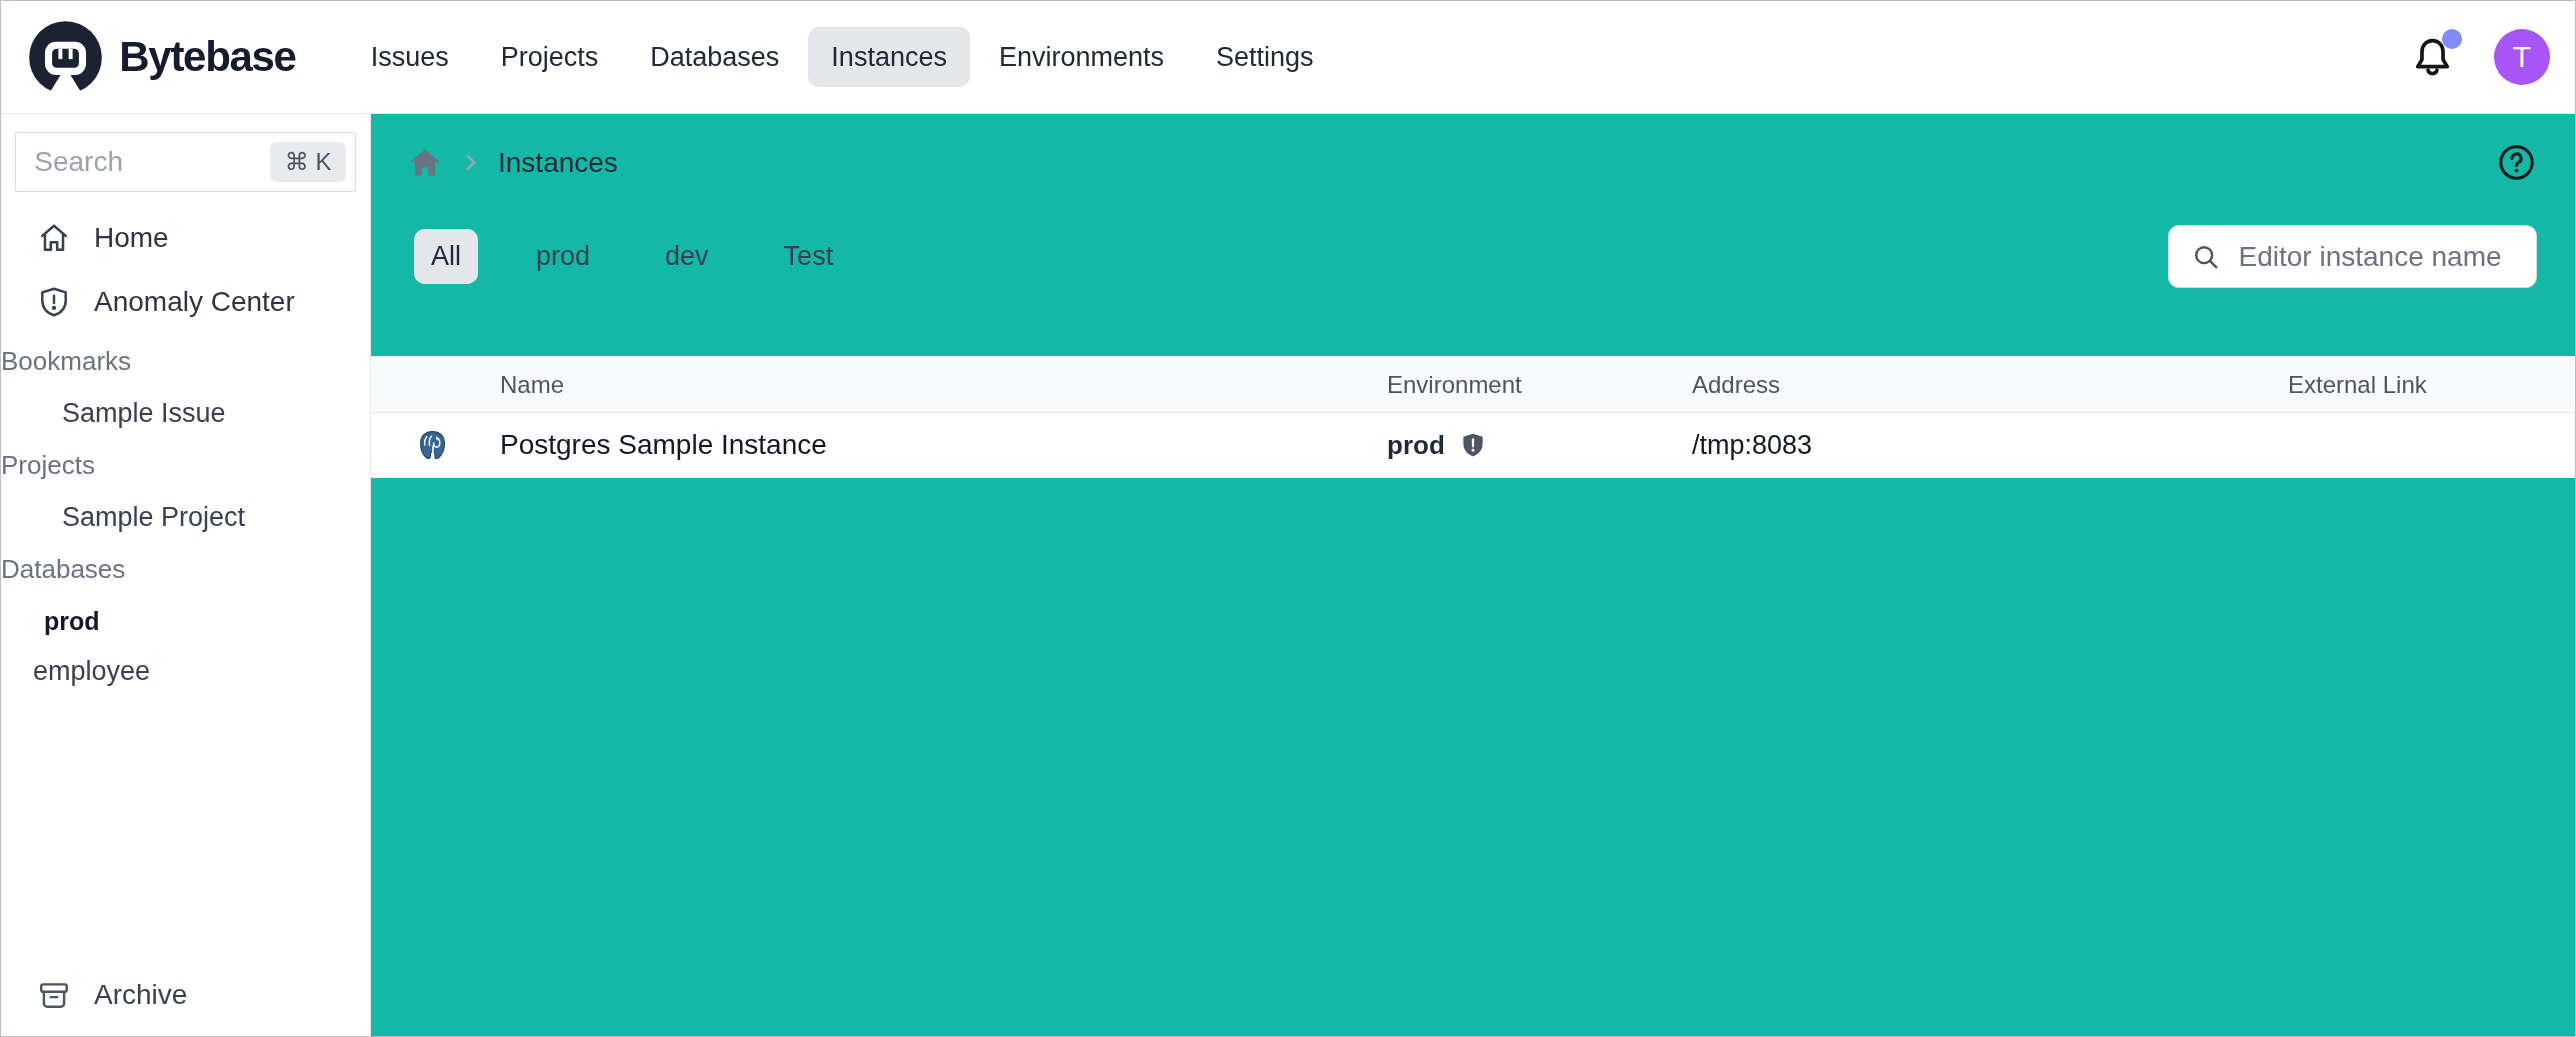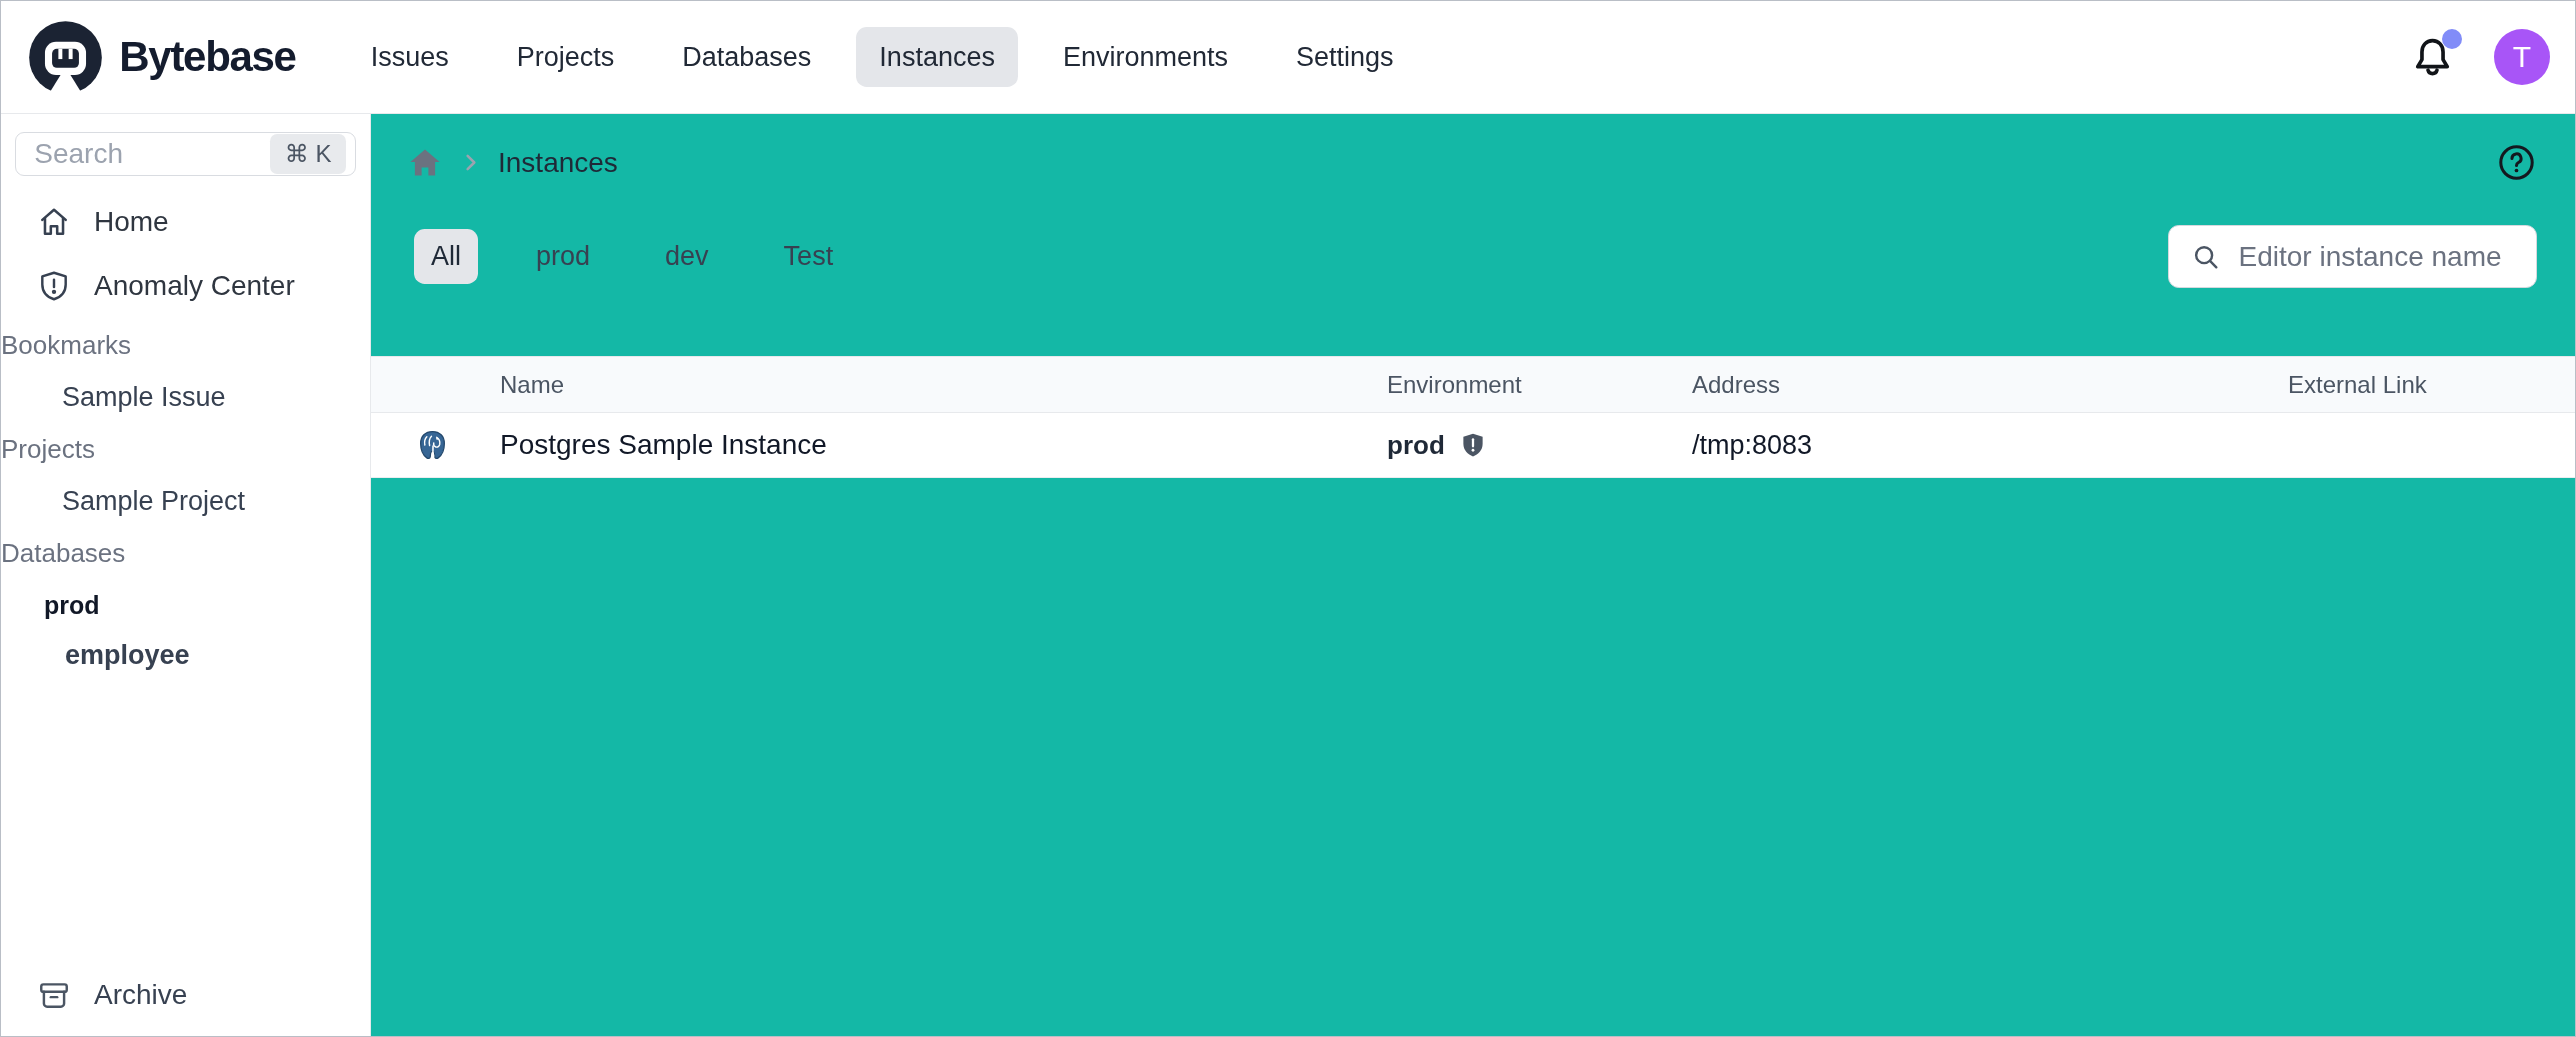--- a/index.html
+++ b/index.html
@@ -17,21 +17,21 @@
   .navbar{
     height:113px; flex:0 0 113px;
     display:flex; align-items:center;
     padding:0 25px;
     border-bottom:0.9px solid #e7e9ec;
     background:#fff;
   }
   .brand{ display:flex; align-items:center; gap:14.3px; cursor:pointer; }
   .brand svg{ width:79px; height:79px; }
   .brand-text{ font-size:42px; font-weight:800; color:#141c2e; letter-spacing:-1.3px; }
-  .nav-links{ display:flex; align-items:center; margin-left:52px; gap:22px; }
+  .nav-links{ display:flex; align-items:center; margin-left:52px; gap:6px; }
   .nav-link{
     font-size:27px; color:#212936; padding:14.3px 23px; border-radius:10.7px;
     white-space:nowrap; cursor:pointer;
   }
   .nav-link.active{ background:#e4e6ea; }
   .nav-right{ margin-left:auto; display:flex; align-items:center; gap:39px; }
   .bell-wrap{ position:relative; width:45px; height:45px; cursor:pointer; }
   .bell-wrap svg{ width:45px; height:45px; }
   .notif-dot{
     position:absolute; top:-5.4px; right:-7.2px;
@@ -47,22 +47,22 @@
   .app-body{ flex:1; display:flex; min-height:0; }
 
   
   .sidebar{
     width:370px; flex:0 0 370px;
     border-right:0.9px solid #e7e9ec;
     display:flex; flex-direction:column;
     padding-top:18px; background:#fff;
   }
   .search-box{
-    margin:0 14.3px; height:44px;
-    border:1.8px solid #d9dce1; border-radius:9px;
+    margin:0 14.3px; height:60px;
+    border:1.8px solid #d9dce1; border-radius:2px;
     display:flex; align-items:center;
     padding:0 9px 0 18px; background:#fff; cursor:text;
   }
   .search-box .ph{ font-size:28px; color:#9ca3af; flex:1; }
   .kbd{
     background:#e8eaed; border-radius:7.2px; padding:6.3px 14.3px;
     font-size:24px; color:#4b5563; white-space:nowrap;
   }
   .side-list{ margin-top:14.3px; display:flex; flex-direction:column; }
   .side-item{
@@ -72,21 +72,21 @@
   .side-item svg{ width:34px; height:34px; flex:0 0 34px; }
   .section-label{
     height:54px; display:flex; align-items:center;
     font-size:26px; color:#6b7280;
   }
   .side-child{
     height:50px; display:flex; align-items:center;
     padding-left:61px; font-size:27px; color:#374151; cursor:pointer;
   }
   .side-child.env{ padding-left:43px; font-weight:700; font-size:25px; color:#111827; }
-  .side-child.db{ padding-left:64px;font-weight:bold; }
+  .side-child.db{ padding-left:32px; }
   .side-footer{
     margin-top:auto; margin-bottom:7.2px; height:68px;
     display:flex; align-items:center; padding-left:36px; gap:23px;
     font-size:28px; color:#374151; cursor:pointer;
   }
   .side-footer svg{ width:34px; height:34px; }
 
   
   .content{ flex:1; display:flex; flex-direction:column; min-width:0; }
   .breadcrumb-row{

